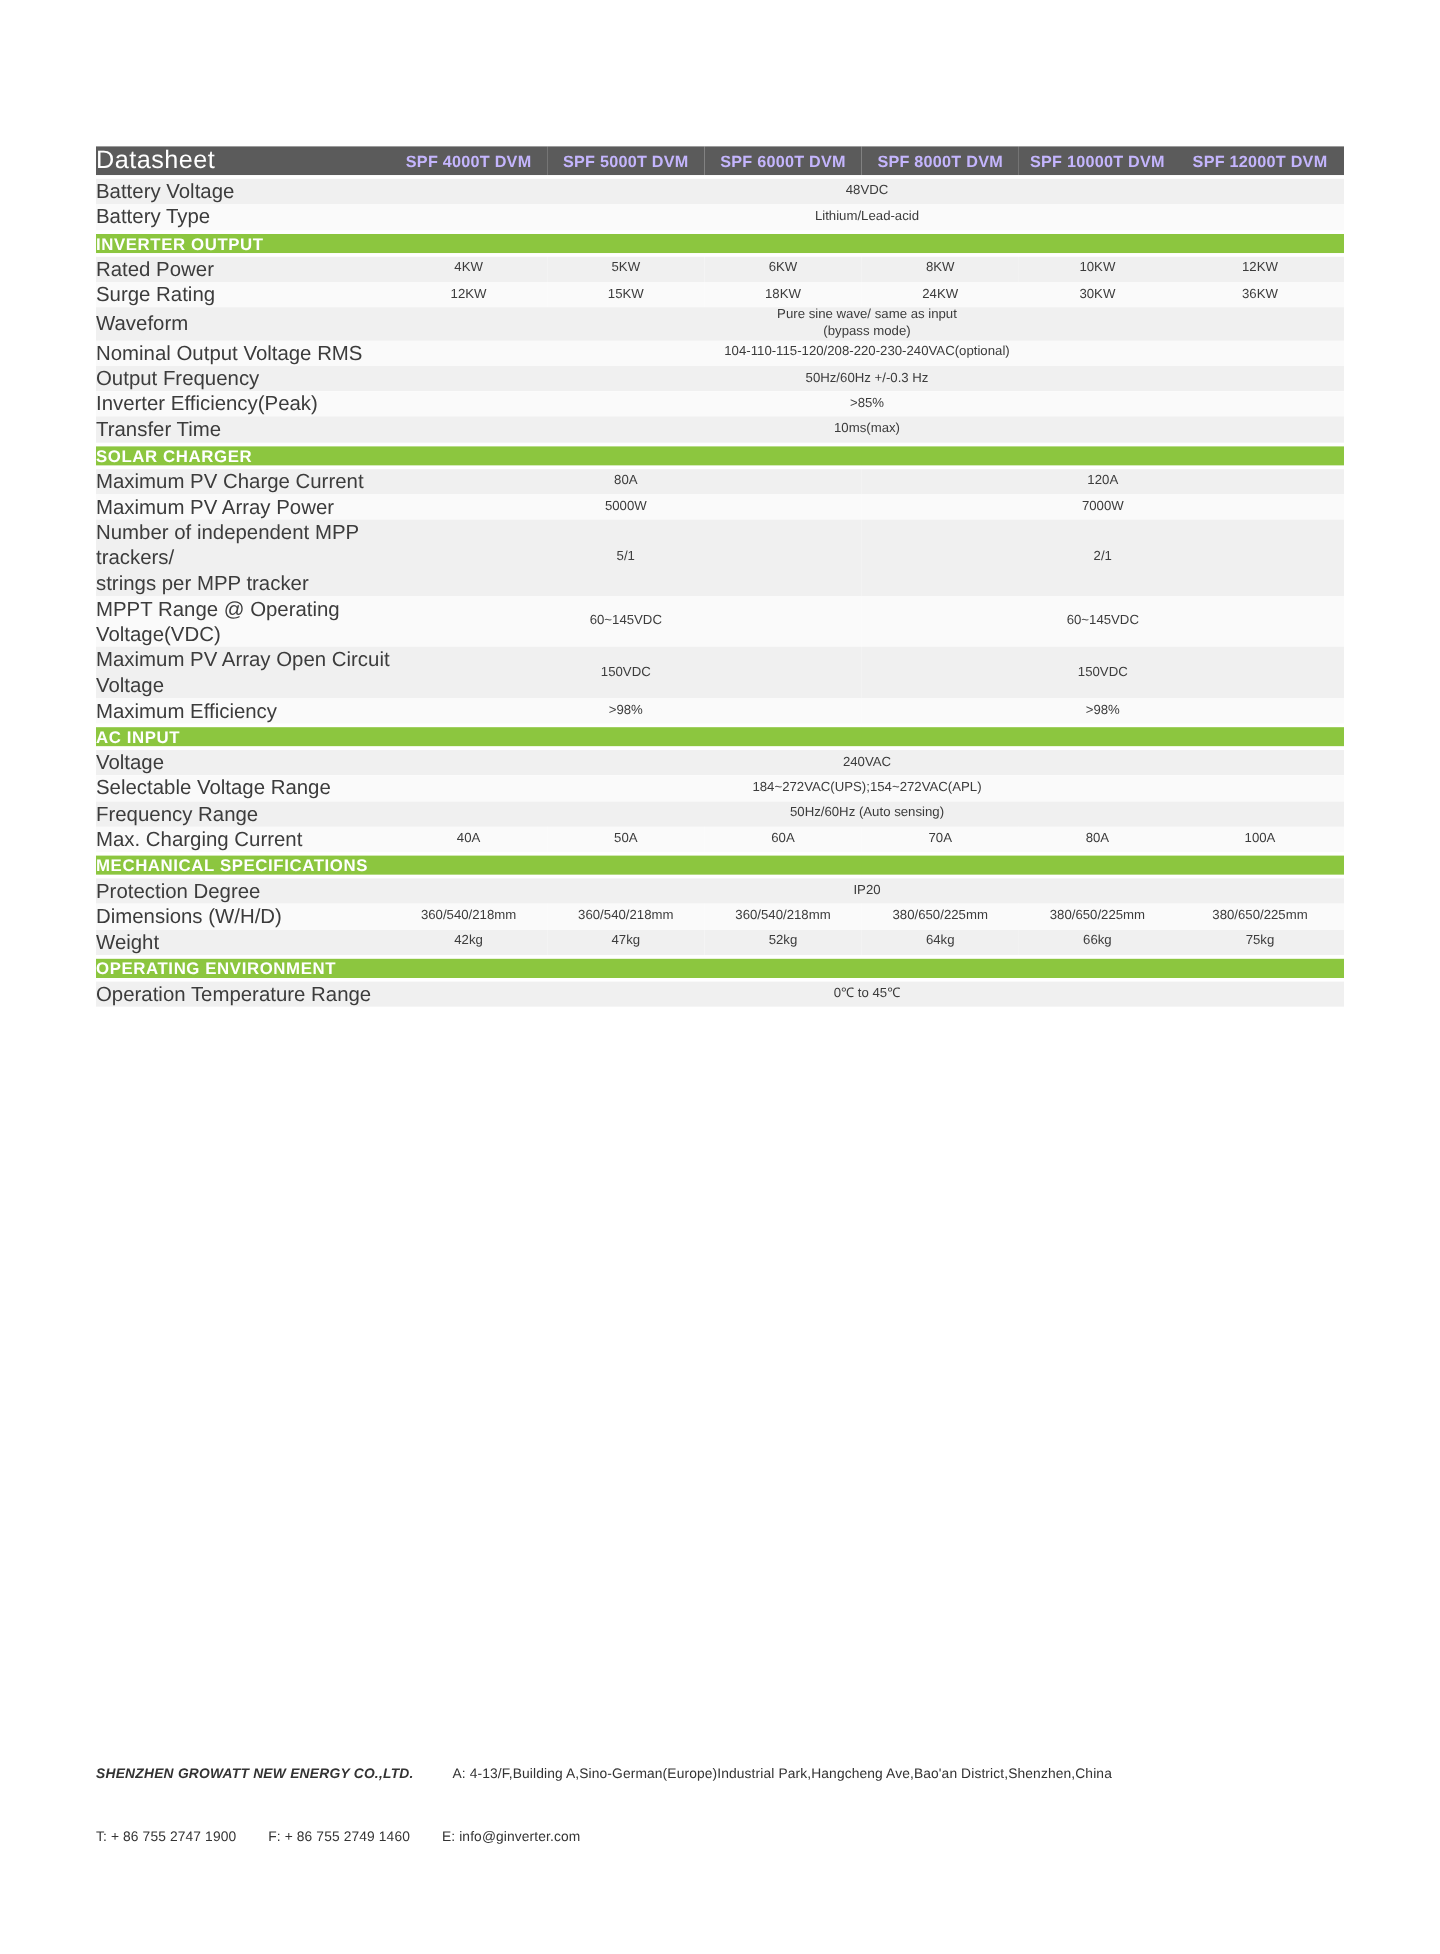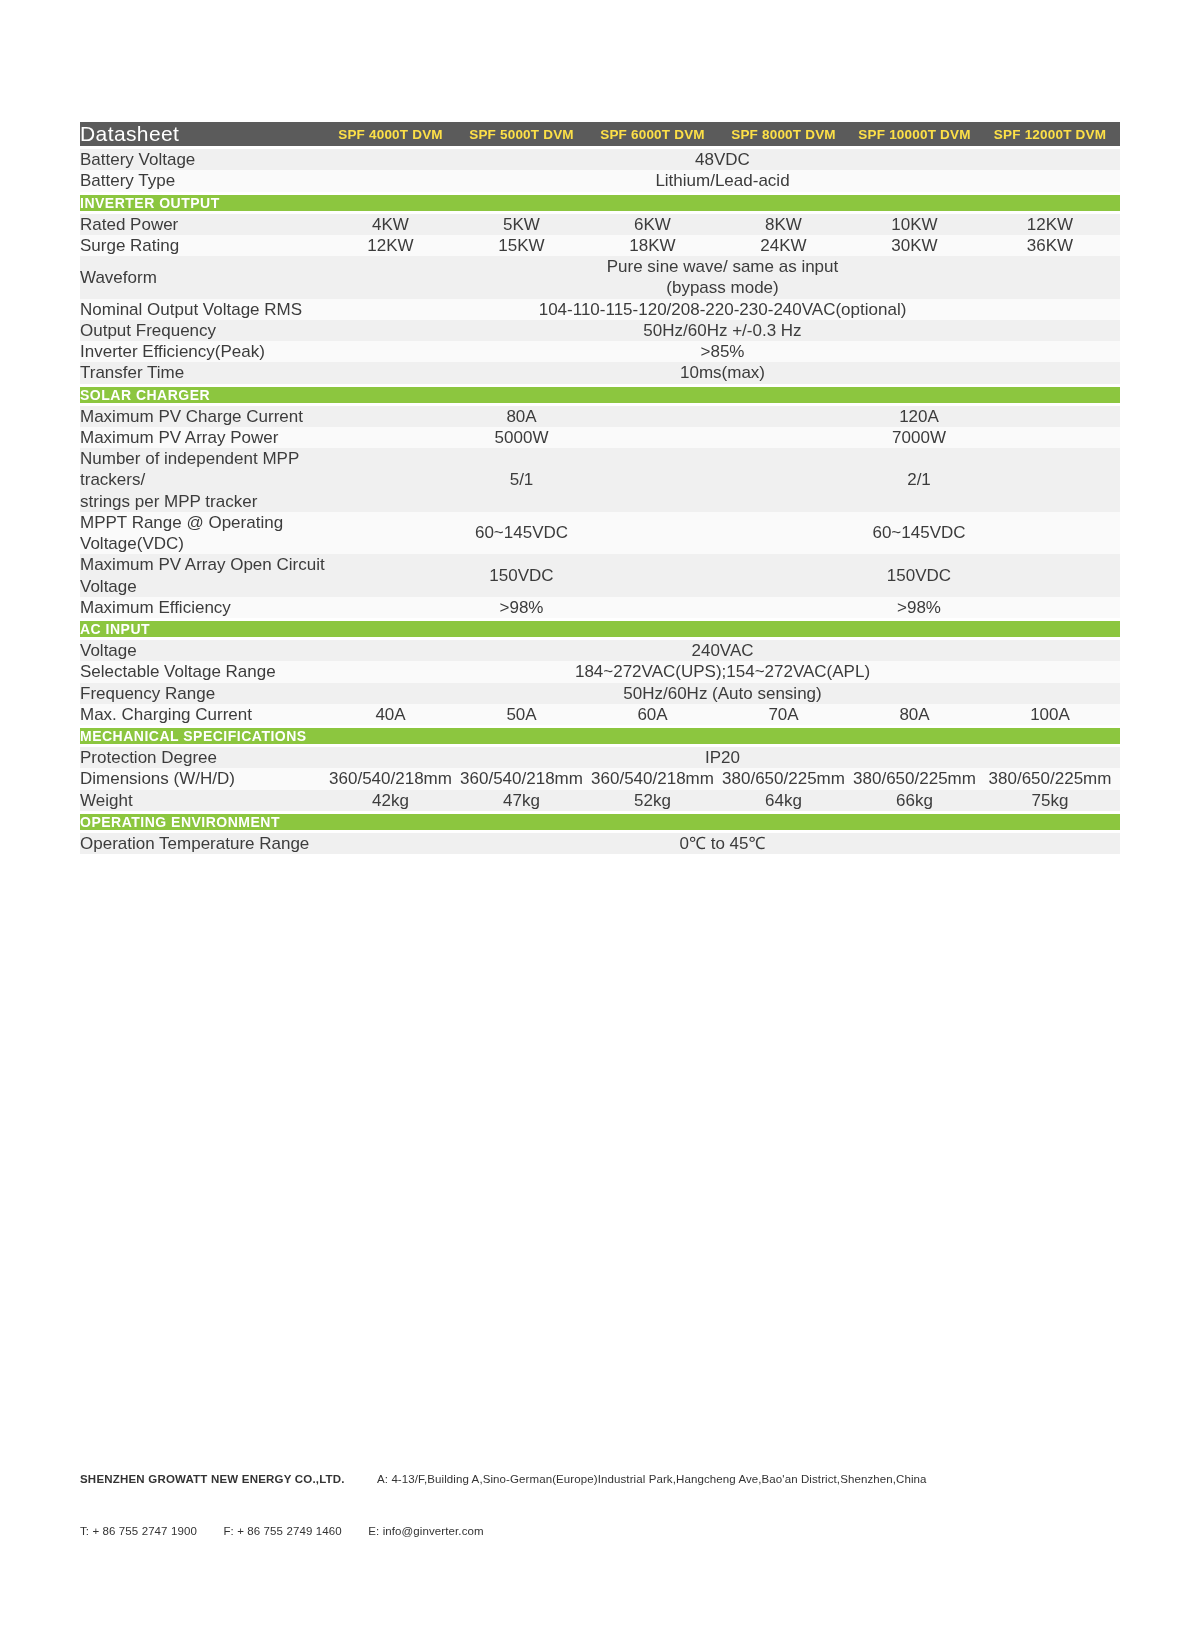--- a/index.html
+++ b/index.html
@@ -37,21 +37,21 @@
     font-size: 21px;
     font-weight: normal;
     letter-spacing: 0.4px;
     text-align: left;
     padding: 14px 0 14px 20px;
     height: 19px;
     vertical-align: middle;
   }
   .hdr-model {
     background: #5b5b5b;
-    color: #fde047;
+    color: #c4b5fd;
     font-size: 13.5px;
     font-weight: bold;
     text-align: center;
     vertical-align: middle;
     border-left: 2px solid #ffffff;
     letter-spacing: 0.2px;
   }
   
   .section-band {
     background: #8cc63f;
@@ -66,21 +66,21 @@
   
   .lbl {
     font-size: 17px;
     color: #3c3c3c;
     padding: 9px 10px 9px 18px;
     vertical-align: middle;
     text-align: left;
     line-height: 1.25;
   }
   .val {
-    font-size: 17px;
+    font-size: 11px;
     color: #3c3c3c;
     text-align: center;
     vertical-align: middle;
     padding: 9px 4px;
     line-height: 1.25;
     border-left: 2px solid #ffffff;
   }
   tr.shade .lbl, tr.shade .val { background: #f0f0f0; }
   tr.plain .lbl, tr.plain .val { background: #fafafa; }
   .spacer-row td { height: 3px; background: #ffffff; padding: 0; }
@@ -92,20 +92,21 @@
     width: 1040px;
     color: #333333;
   }
   .footer .line1 {
     font-size: 11.5px;
     line-height: 1.7;
   }
   .footer .company {
     font-weight: bold;
     letter-spacing: 0.2px;
+    font-style: italic;
   }
   .footer .addr {
     font-weight: normal;
     letter-spacing: 0.1px;
   }
   .footer .line2 {
     font-size: 11.5px;
     line-height: 1.7;
     letter-spacing: 0.1px;
     margin-top: 32px;

